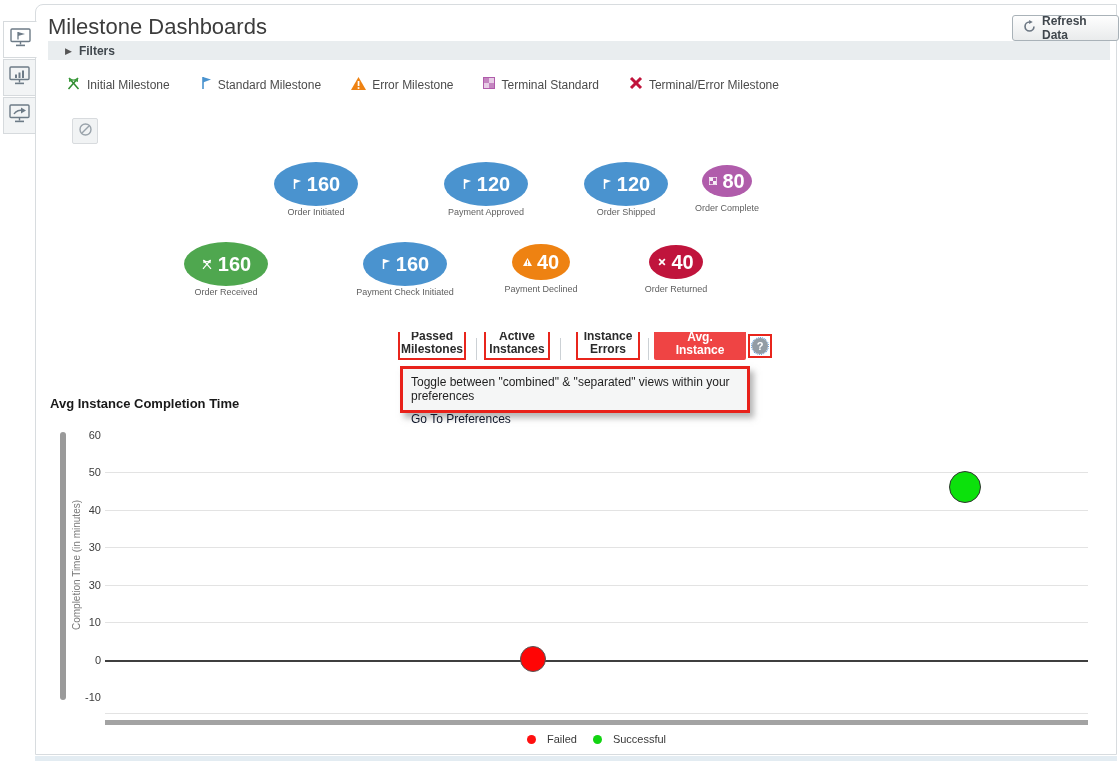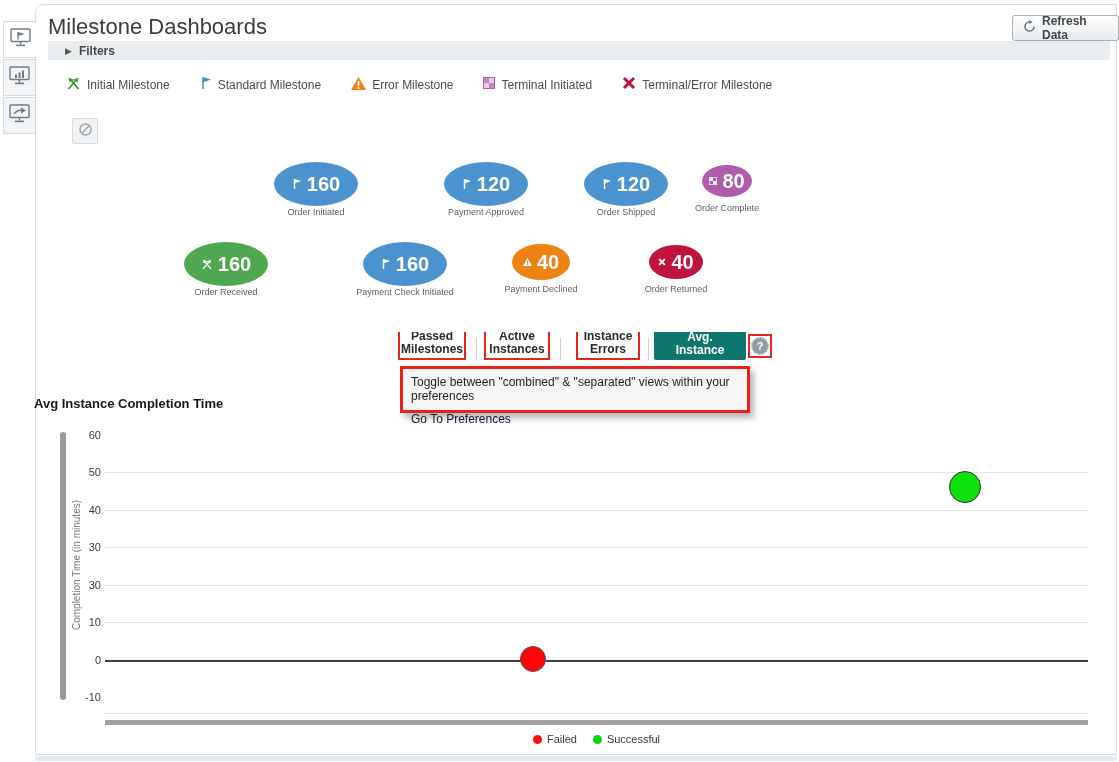--- a/index.html
+++ b/index.html
@@ -48,47 +48,47 @@
   .c-orange { background:#ee8212; }
   .c-red    { background:#c0143c; }
   .c-purple { background:#b05cab; }
   .bub-label { position:absolute; width:140px; text-align:center; font-size:9px; color:#5f5f5f; }
 
   
   .tab-strip { position:absolute; left:390px; top:332px; width:392px; height:28px; overflow:hidden; }
   .tab { position:absolute; bottom:0; height:34px; border:2px solid #e8251c; padding:0 13px 2px;
          display:flex; flex-direction:column; justify-content:flex-end; align-items:center;
          font-size:12px; font-weight:bold; color:#2b2b2b; line-height:13px; text-align:center; cursor:pointer; }
-  .tab-active { position:absolute; bottom:0; height:36px; width:92px; background:#0f766e; border-radius:2px;
+  .tab-active { position:absolute; bottom:0; height:36px; width:92px; background:#ef4444; border-radius:2px;
                 display:flex; flex-direction:column; justify-content:flex-end; align-items:center; padding-bottom:3px;
                 font-size:12px; font-weight:bold; color:#fff; line-height:13px; cursor:pointer; }
   .tabsep { position:absolute; bottom:0; width:1px; height:22px; background:#ccd1d5; }
   .help-wrap { position:absolute; bottom:2px; left:358px; border:2px solid #e8251c; padding:2px; cursor:pointer; }
   .help-circle { width:16px; height:16px; border-radius:50%; background:#929ca5; color:#fff; font-size:11px;
                  font-weight:bold; display:flex; align-items:center; justify-content:center; outline:1px dotted #4a90d9; }
 
   
   .tooltip { position:absolute; left:400px; top:366px; width:350px; height:47px; background:#f5f6f6;
              border:3px solid #e8211a; box-shadow:4px 5px 6px rgba(110,110,110,.5); padding:6px 8px; z-index:10; }
   .tooltip-text { font-size:12px; color:#1f1f1f; }
   .tooltip-link { font-size:12px; color:#0f172a; margin-top:9px; cursor:pointer; display:inline-block; }
 
   
-  .chart-title { position:absolute; left:34px; top:396px; font-size:13px; font-weight:bold; color:#191919; }
+  .chart-title { position:absolute; left:50px; top:396px; font-size:13px; font-weight:bold; color:#191919; }
   .vslider { position:absolute; left:60px; top:432px; width:6px; height:268px; background:#9a9a9a; border-radius:3px; }
   .y-axis-label { position:absolute; left:46px; top:565px; transform:translate(-50%,-50%) rotate(-90deg);
                   transform-origin:center; font-size:10px; color:#7a7a7a; white-space:nowrap; margin-left:30px; }
   .ytick { position:absolute; left:55px; width:46px; text-align:right; font-size:11px; color:#3c3c3c; }
   .gridline { position:absolute; left:105px; width:983px; height:1px; background:#e3e3e3; }
   .zeroline { position:absolute; left:105px; width:983px; height:2px; background:#3f3f3f; }
   .point { position:absolute; border-radius:50%; cursor:pointer; }
   .hscroll { position:absolute; left:105px; top:720px; width:983px; height:5px; background:#a3a3a3; }
   .chart-legend { position:absolute; left:105px; top:733px; width:983px; display:flex; justify-content:center;
                   align-items:center; gap:16px; }
-  .chart-legend-item { display:flex; align-items:center; gap:5px; font-size:11px; color:#3a3a3a; }
+  .chart-legend-item { display:flex; align-items:center; gap:11px; font-size:11px; color:#3a3a3a; }
   .dot { width:9px; height:9px; border-radius:50%; }
   .bottom-strip { position:absolute; left:35px; top:756px; width:1082px; height:5px; background:#e3ecf2; }
 </style>
 </head>
 <body>
 
 <div class="screen">
 
   <div class="panel"></div>
   <div class="bottom-strip"></div>
@@ -178,21 +178,21 @@
     <div class="ms-legend-item">
       <span>
         <svg width="12" height="12" viewBox="0 0 12 12">
             <rect x="0.5" y="0.5" width="11" height="11" fill="#fff" stroke="#b05cab"></rect>
             <rect x="1" y="1" width="5" height="5" fill="#b05cab" opacity="0.75"></rect>
             <rect x="6" y="6" width="5" height="5" fill="#b05cab" opacity="0.75"></rect>
             <rect x="6" y="1" width="5" height="5" fill="#b05cab" opacity="0.3"></rect>
             <rect x="1" y="6" width="5" height="5" fill="#b05cab" opacity="0.3"></rect>
           </svg>
       </span>
-      <span>Terminal Initiated</span>
+      <span>Terminal Standard</span>
     </div>
     <div class="ms-legend-item">
       <span>
         <svg width="14" height="14" viewBox="0 0 14 14">
             <line x1="2" y1="2" x2="12" y2="12" stroke="#c0143c" stroke-width="3"></line>
             <line x1="12" y1="2" x2="2" y2="12" stroke="#c0143c" stroke-width="3"></line>
           </svg>
       </span>
       <span>Terminal/Error Milestone</span>
     </div>

